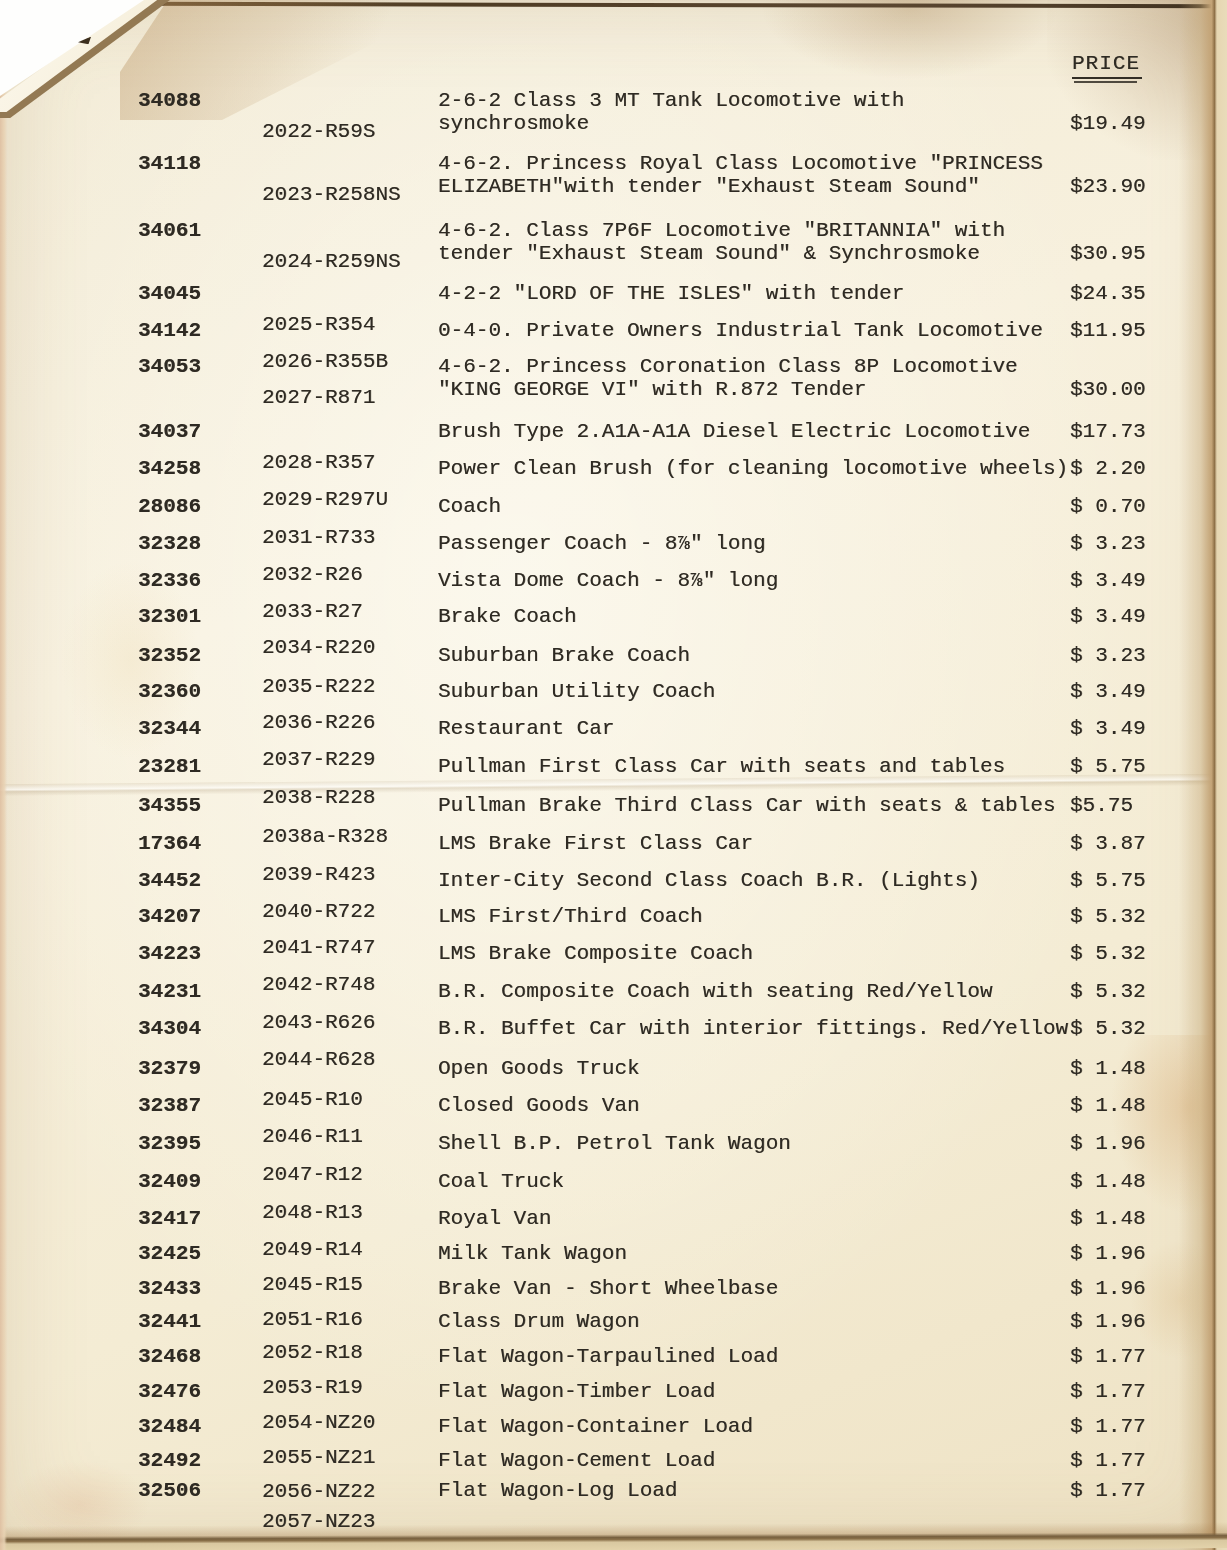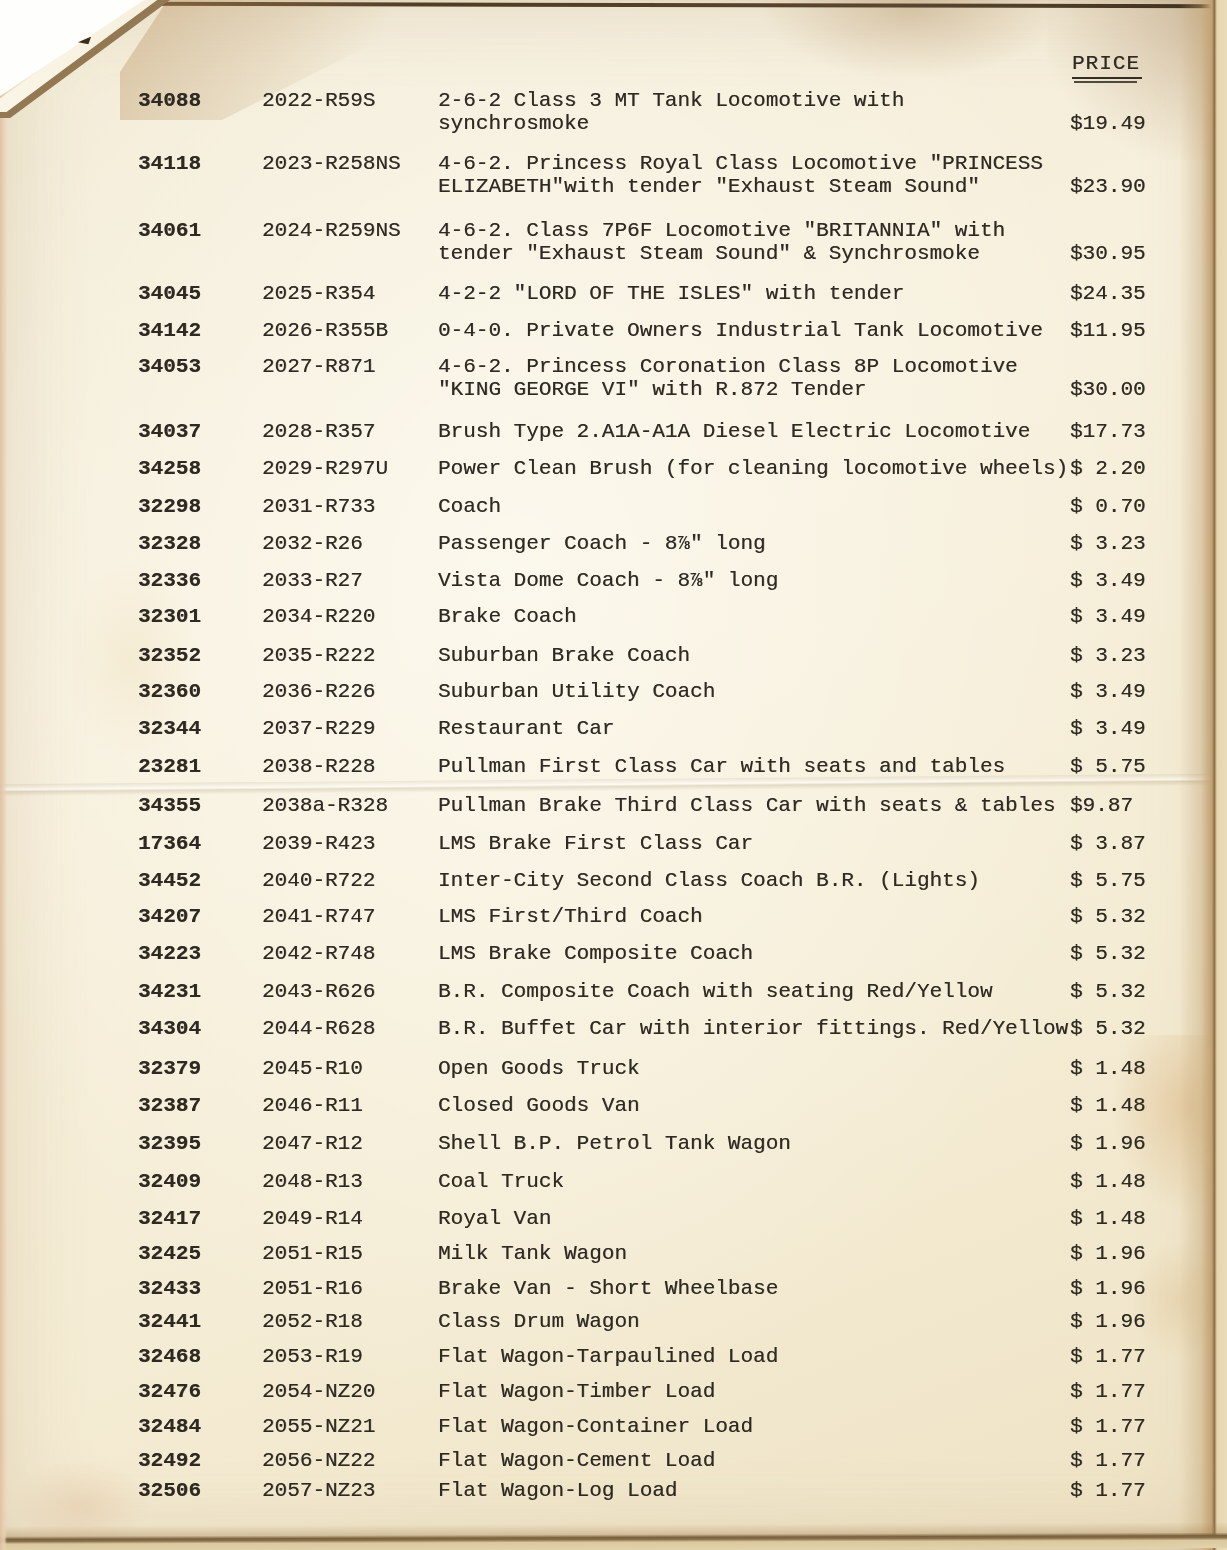--- a/index.html
+++ b/index.html
@@ -69,21 +69,21 @@
   
   .content{position:absolute;inset:0;color:#2e2a23;font-size:21px;line-height:23px;padding-left:24px;}
   .content span, .price-header{text-shadow:0.4px 0.3px 0.4px rgba(45,40,30,0.55);}
   .price-header{position:absolute;left:1072px;top:52px;letter-spacing:1px;
     border-bottom:2px solid #332e26;padding:0 2px 2px 0;}
   .price-header::after{content:"";position:absolute;left:2px;right:5px;bottom:-6px;height:2px;
     background:rgba(51,46,38,0.85);}
   .row{position:absolute;left:0;width:100%;height:0;}
   .row span{position:absolute;white-space:pre;top:0;}
   .c-stock{left:138px;font-weight:bold;}
-  .c-cat{left:262px;}
+  .c-cat{left:262px;margin-top:31px;}
   .c-desc{left:438px;}
   .c-price{left:1070px;}
   .price-line2{top:23px !important;}
 </style>
 </head>
 <body>
 
 <div class="page">
   <div class="crease"></div>
   <div class="stain-mid-left"></div>
@@ -151,21 +151,21 @@
           <span class="c-desc">Brush Type 2.A1A-A1A Diesel Electric Locomotive</span>
           <span class="c-price">$17.73</span>
         </div>
         <div class="row" style="top: 457px;">
           <span class="c-stock">34258</span>
           <span class="c-cat">2029-R297U</span>
           <span class="c-desc">Power Clean Brush (for cleaning locomotive wheels)</span>
           <span class="c-price">$ 2.20</span>
         </div>
         <div class="row" style="top: 495px;">
-          <span class="c-stock">32298</span>
+          <span class="c-stock">28086</span>
           <span class="c-cat">2031-R733</span>
           <span class="c-desc">Coach</span>
           <span class="c-price">$ 0.70</span>
         </div>
         <div class="row" style="top: 532px;">
           <span class="c-stock">32328</span>
           <span class="c-cat">2032-R26</span>
           <span class="c-desc">Passenger Coach - 8⅞" long</span>
           <span class="c-price">$ 3.23</span>
         </div>
@@ -202,21 +202,21 @@
         <div class="row" style="top: 755px;">
           <span class="c-stock">23281</span>
           <span class="c-cat">2038-R228</span>
           <span class="c-desc">Pullman First Class Car with seats and tables</span>
           <span class="c-price">$ 5.75</span>
         </div>
         <div class="row" style="top: 794px;">
           <span class="c-stock">34355</span>
           <span class="c-cat">2038a-R328</span>
           <span class="c-desc">Pullman Brake Third Class Car with seats &amp; tables</span>
-          <span class="c-price">$9.87</span>
+          <span class="c-price">$5.75</span>
         </div>
         <div class="row" style="top: 832px;">
           <span class="c-stock">17364</span>
           <span class="c-cat">2039-R423</span>
           <span class="c-desc">LMS Brake First Class Car</span>
           <span class="c-price">$ 3.87</span>
         </div>
         <div class="row" style="top: 869px;">
           <span class="c-stock">34452</span>
           <span class="c-cat">2040-R722</span>
@@ -272,21 +272,21 @@
           <span class="c-price">$ 1.48</span>
         </div>
         <div class="row" style="top: 1207px;">
           <span class="c-stock">32417</span>
           <span class="c-cat">2049-R14</span>
           <span class="c-desc">Royal Van</span>
           <span class="c-price">$ 1.48</span>
         </div>
         <div class="row" style="top: 1242px;">
           <span class="c-stock">32425</span>
-          <span class="c-cat">2051-R15</span>
+          <span class="c-cat">2045-R15</span>
           <span class="c-desc">Milk Tank Wagon</span>
           <span class="c-price">$ 1.96</span>
         </div>
         <div class="row" style="top: 1277px;">
           <span class="c-stock">32433</span>
           <span class="c-cat">2051-R16</span>
           <span class="c-desc">Brake Van - Short Wheelbase</span>
           <span class="c-price">$ 1.96</span>
         </div>
         <div class="row" style="top: 1310px;">

